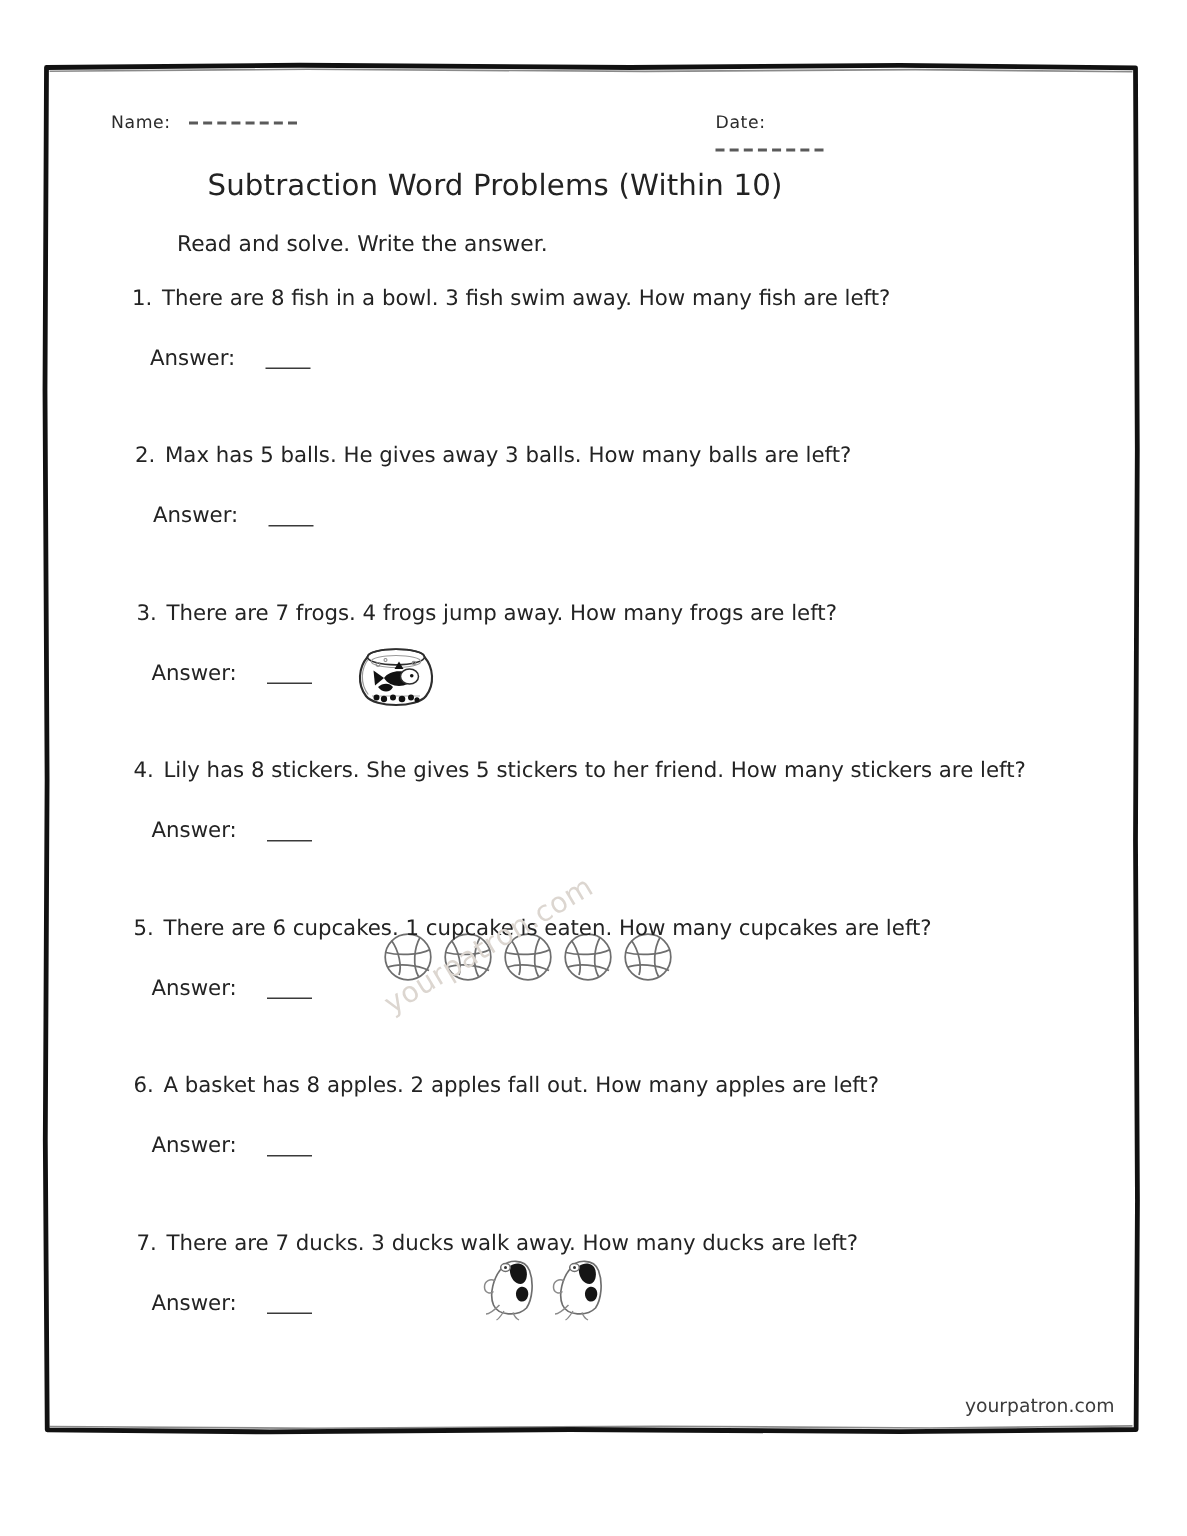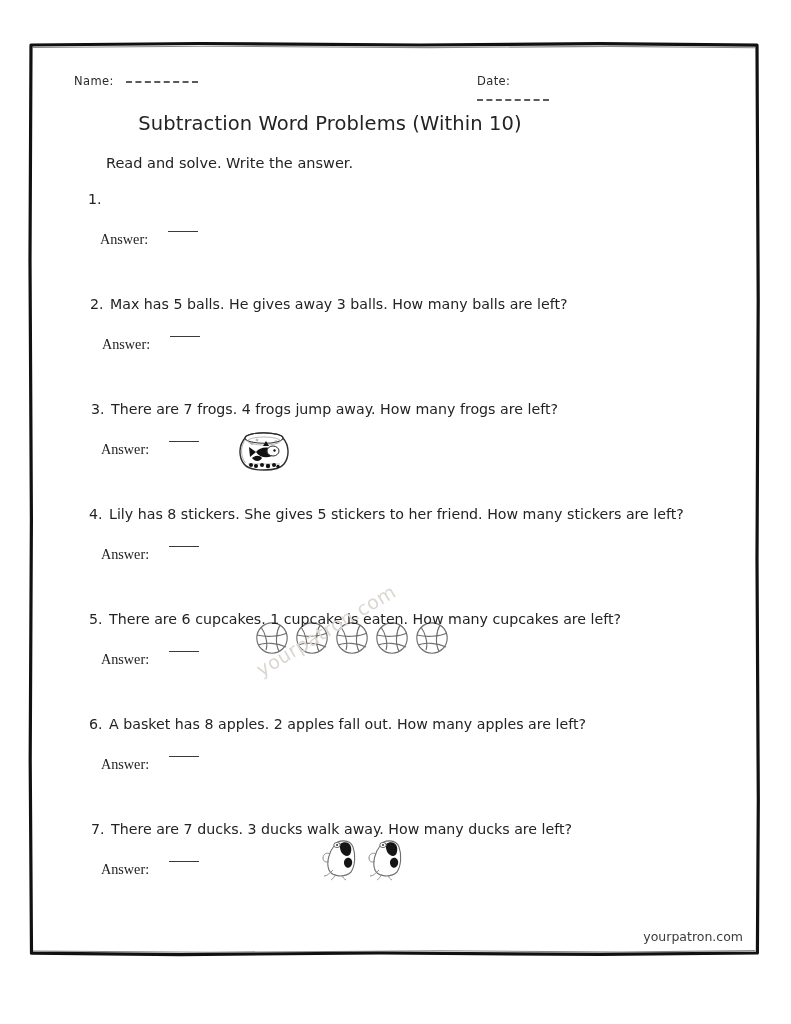--- a/index.html
+++ b/index.html
@@ -63,21 +63,21 @@
     text-align: center;
     font-size: 19.5px;
     font-weight: 400;
     color: #232323;
     letter-spacing: 0.1px;
   }
 
   
   .instruction {
     position: absolute;
-    left: 106px; top: 155px;
+    left: 118px; top: 155px;
     font-size: 14.5px;
     color: #232323;
   }
 
   
   .problems {
     position: absolute;
     left: 0; top: 190px;
     width: 791px;
   }
@@ -97,23 +97,22 @@
     flex: 0 0 20px;
     text-align: left;
   }
   .problem-text { flex: 1 1 auto; }
 
   .answer-line {
     margin-top: 22px;
     font-size: 14.2px;
     color: #232323;
     display: flex;
-    align-items: flex-start;
+    align-items: flex-end;
     gap: 20px;
-    font-family: Liberation Serif, serif;
   }
   .answer-blank {
     display: inline-block;
     width: 30px;
     height: 1px;
     border-bottom: 1.6px solid #3a3a3a;
     position: relative;
     top: -1px;
   }
 
@@ -186,20 +185,21 @@
 </div>
 
 <div class="worksheet-title">Subtraction Word Problems (Within 10)</div>
 <div class="instruction">Read and solve. Write the answer.</div>
 
 <div class="problems">
 
   <div class="problem p1">
     <div class="problem-line">
       <span class="problem-number">1.</span>
+      <span class="problem-text">There are 8 fish in a bowl. 3 fish swim away. How many fish are left?</span>
     </div>
     <div class="answer-line">
       <span>Answer:</span>
       <span class="answer-blank"></span>
     </div>
     <svg class="clip" style="left:232px; top:228px;" width="64" height="62" viewBox="0 0 64 62">
       <ellipse cx="32" cy="20" rx="19" ry="5.2" fill="none" stroke="#2e2e2e" stroke-width="1.2"></ellipse>
       <path d="M13,20 C7,27 6,38 12,46 C18,54 46,54 52,46 C58,38 57,27 51,20" fill="#ffffff" stroke="#2e2e2e" stroke-width="1.4"></path>
       <path d="M13.5,21.5 C8.5,28 8,38 13.5,45" fill="none" stroke="#9a9a9a" stroke-width="0.8"></path>
       <ellipse cx="32" cy="20" rx="19" ry="5.2" fill="none" stroke="#2e2e2e" stroke-width="1.1"></ellipse>

